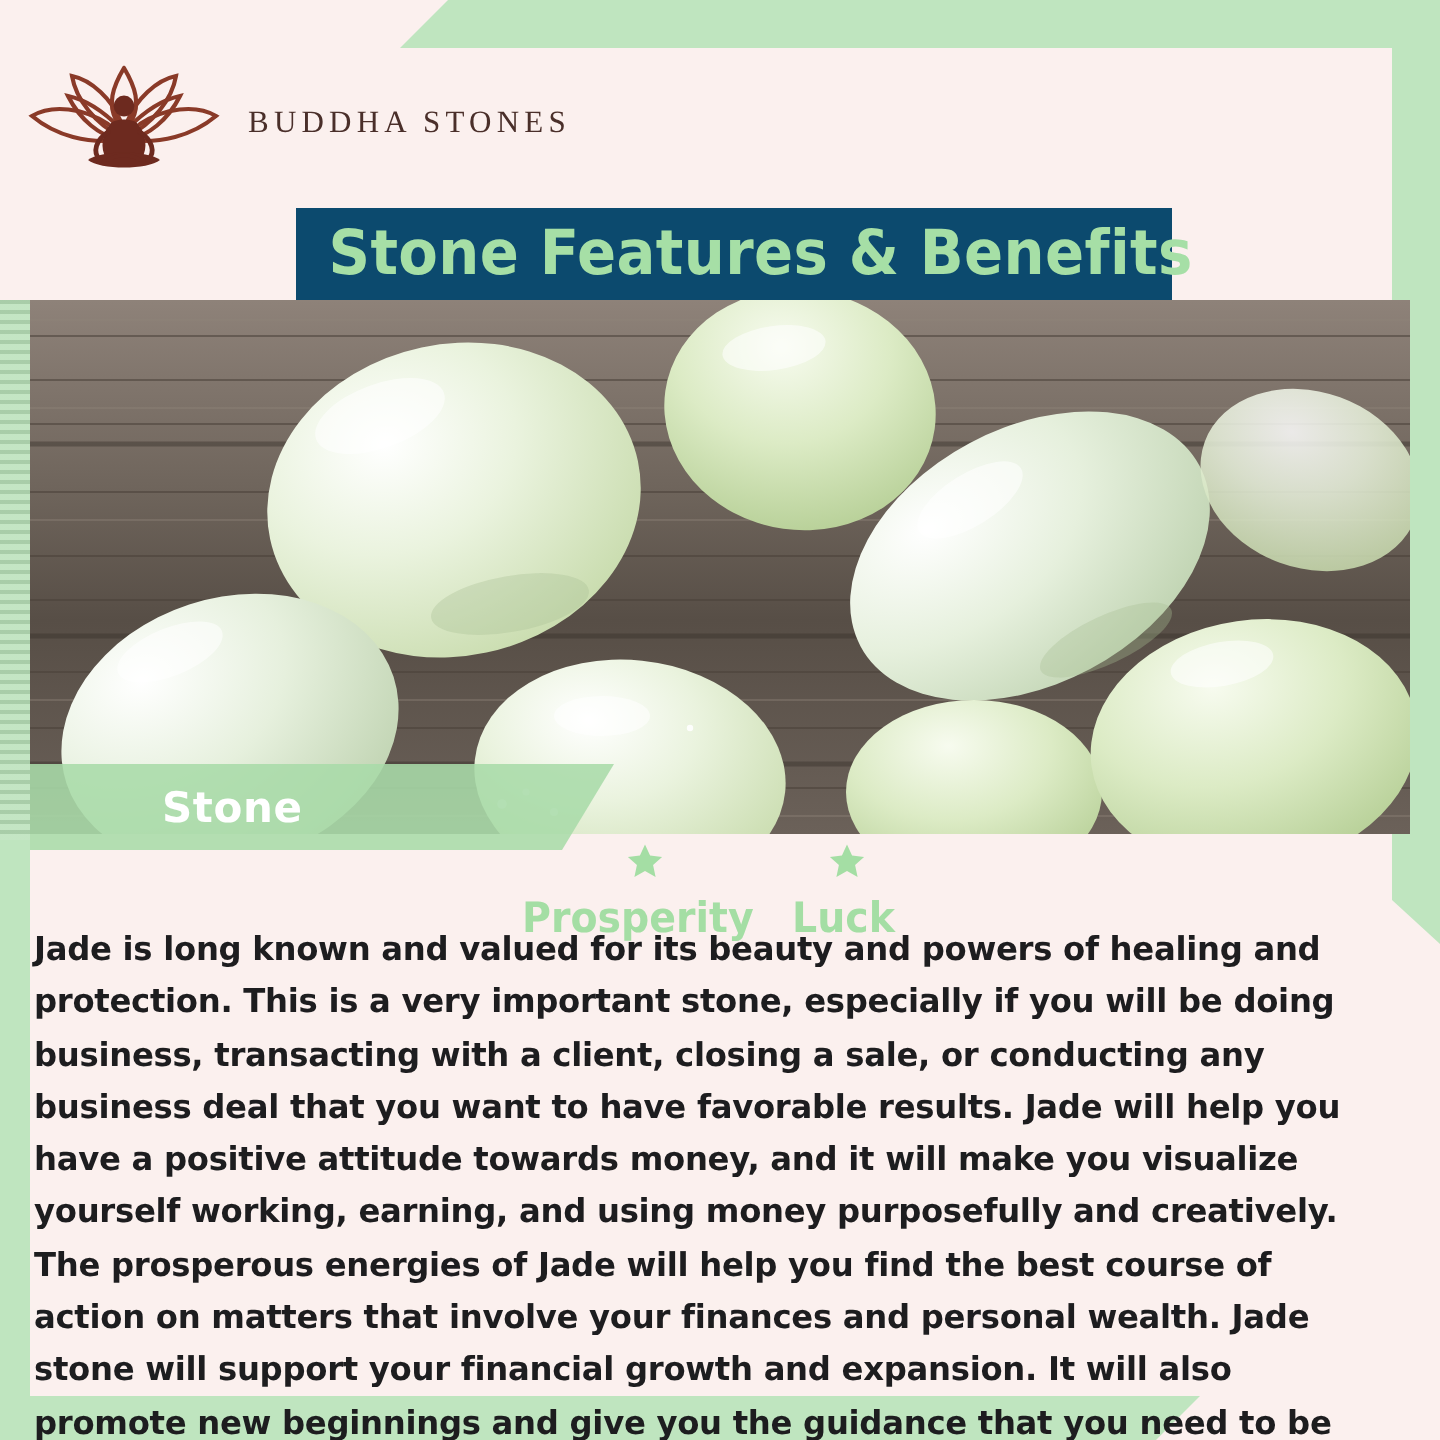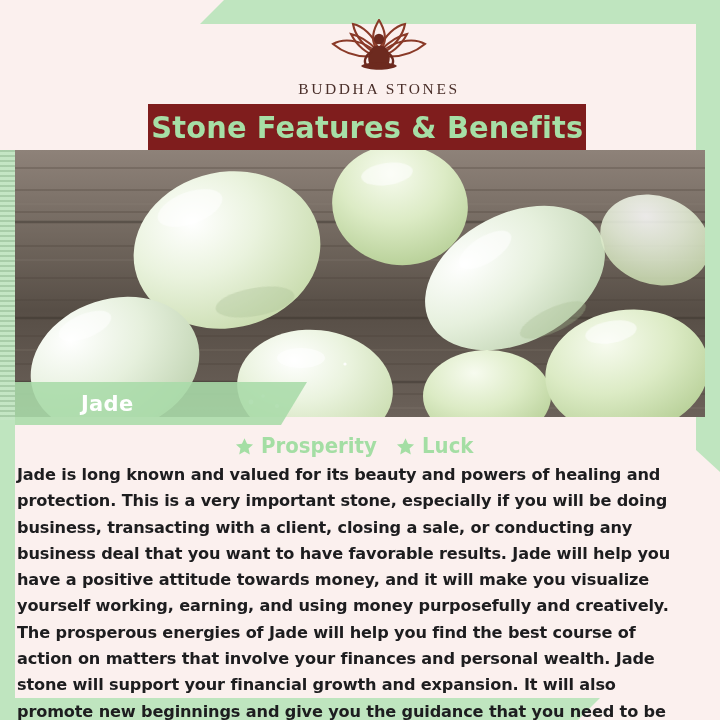--- a/index.html
+++ b/index.html
@@ -35,34 +35,34 @@
   }
   .frame-bottom{
     position:absolute;left:0;bottom:0;width:600px;height:22px;
     background:#bfe5bf;
     clip-path:polygon(0 0, 100% 0, calc(100% - 22px) 100%, 0 100%);
   }
 
   
   .logo-wrap{
     position:absolute;left:0;right:0;top:16px;height:90px;
-    display:flex;flex-direction:column;align-items:center;justify-content:flex-start;padding-left:38px;
+    display:flex;flex-direction:row;align-items:center;justify-content:flex-start;
   }
   .logo-mark{width:124px;height:62px;display:block;}
   .logo-text{
     margin-top:2px;
     font-family:"Liberation Serif", serif;
     font-size:15.5px;letter-spacing:2.6px;color:#4a2f2a;font-weight:400;
   }
 
   
   .title-band{
     position:absolute;left:148px;top:104px;width:438px;height:46px;
-    background:#7f1d1d;
-    display:flex;align-items:center;justify-content:center;
+    background:#0c4a6e;
+    display:flex;align-items:center;justify-content:flex-start;
   }
   .title-text{
     font-family:"DejaVu Sans", sans-serif;
     font-weight:bold;font-size:31px;color:#a6dfa6;
     letter-spacing:.2px;white-space:nowrap;
     transform:scaleX(.93);transform-origin:center;
   }
 
   
   .photo{
@@ -82,21 +82,21 @@
     margin-left:66px;
     font-family:"DejaVu Sans", sans-serif;
     font-weight:bold;font-size:21px;color:#ffffff;letter-spacing:.3px;
   }
 
   
   .keywords{
     position:absolute;left:15px;right:24px;top:430px;height:32px;
     display:flex;align-items:center;justify-content:center;gap:12px;
   }
-  .kw{display:flex;align-items:center;gap:7px;}
+  .kw{display:flex;align-items:center;gap:7px;flex-direction:column;}
   .kw-star{width:19px;height:19px;display:block;}
   .kw-label{
     font-family:"DejaVu Sans", sans-serif;
     font-weight:bold;font-size:21px;color:#a4dea4;
     transform:scaleX(.94);transform-origin:left center;white-space:nowrap;
   }
 
   
   .body-text{
     position:absolute;left:17px;top:462px;width:688px;
@@ -231,21 +231,21 @@
           <circle cx="330" cy="214" r="1.6"></circle>
       </g>
       <g fill="#a9bf94" opacity="0.35">
         <ellipse cx="240" cy="152" rx="40" ry="14" transform="rotate(-10 240 152)"></ellipse>
         <ellipse cx="538" cy="170" rx="36" ry="12" transform="rotate(-25 538 170)"></ellipse>
       </g>
     </svg>
   </div>
 
   <div class="jade-banner">
-    <span class="jade-label">Jade</span>
+    <span class="jade-label">Stone</span>
   </div>
 
   <div class="keywords">
     <div class="kw">
       <svg class="kw-star" viewBox="0 0 24 24">
         <polygon points="12,1.6 15.2,8.6 22.8,9.5 17.1,14.6 18.7,22.1 12,18.3 5.3,22.1 6.9,14.6 1.2,9.5 8.8,8.6" fill="#a4dea4"></polygon>
       </svg>
       <span class="kw-label">Prosperity</span>
     </div>
     <div class="kw">

